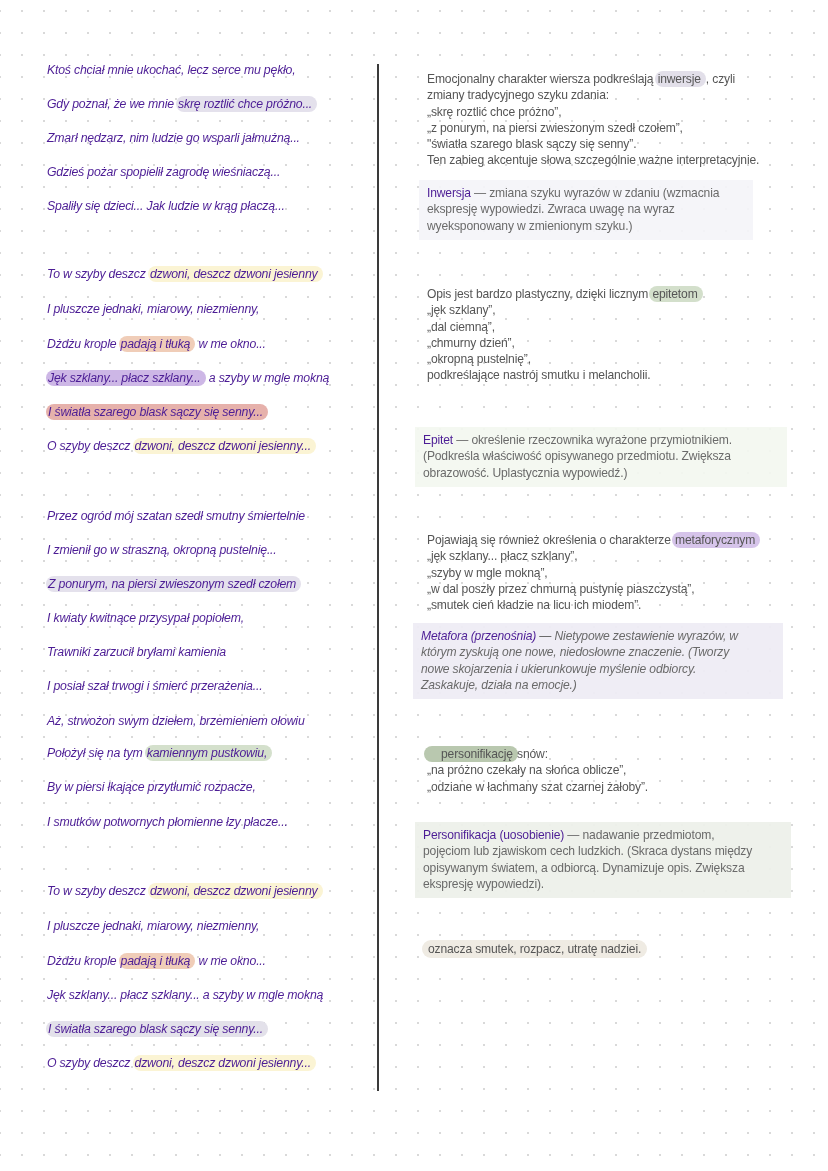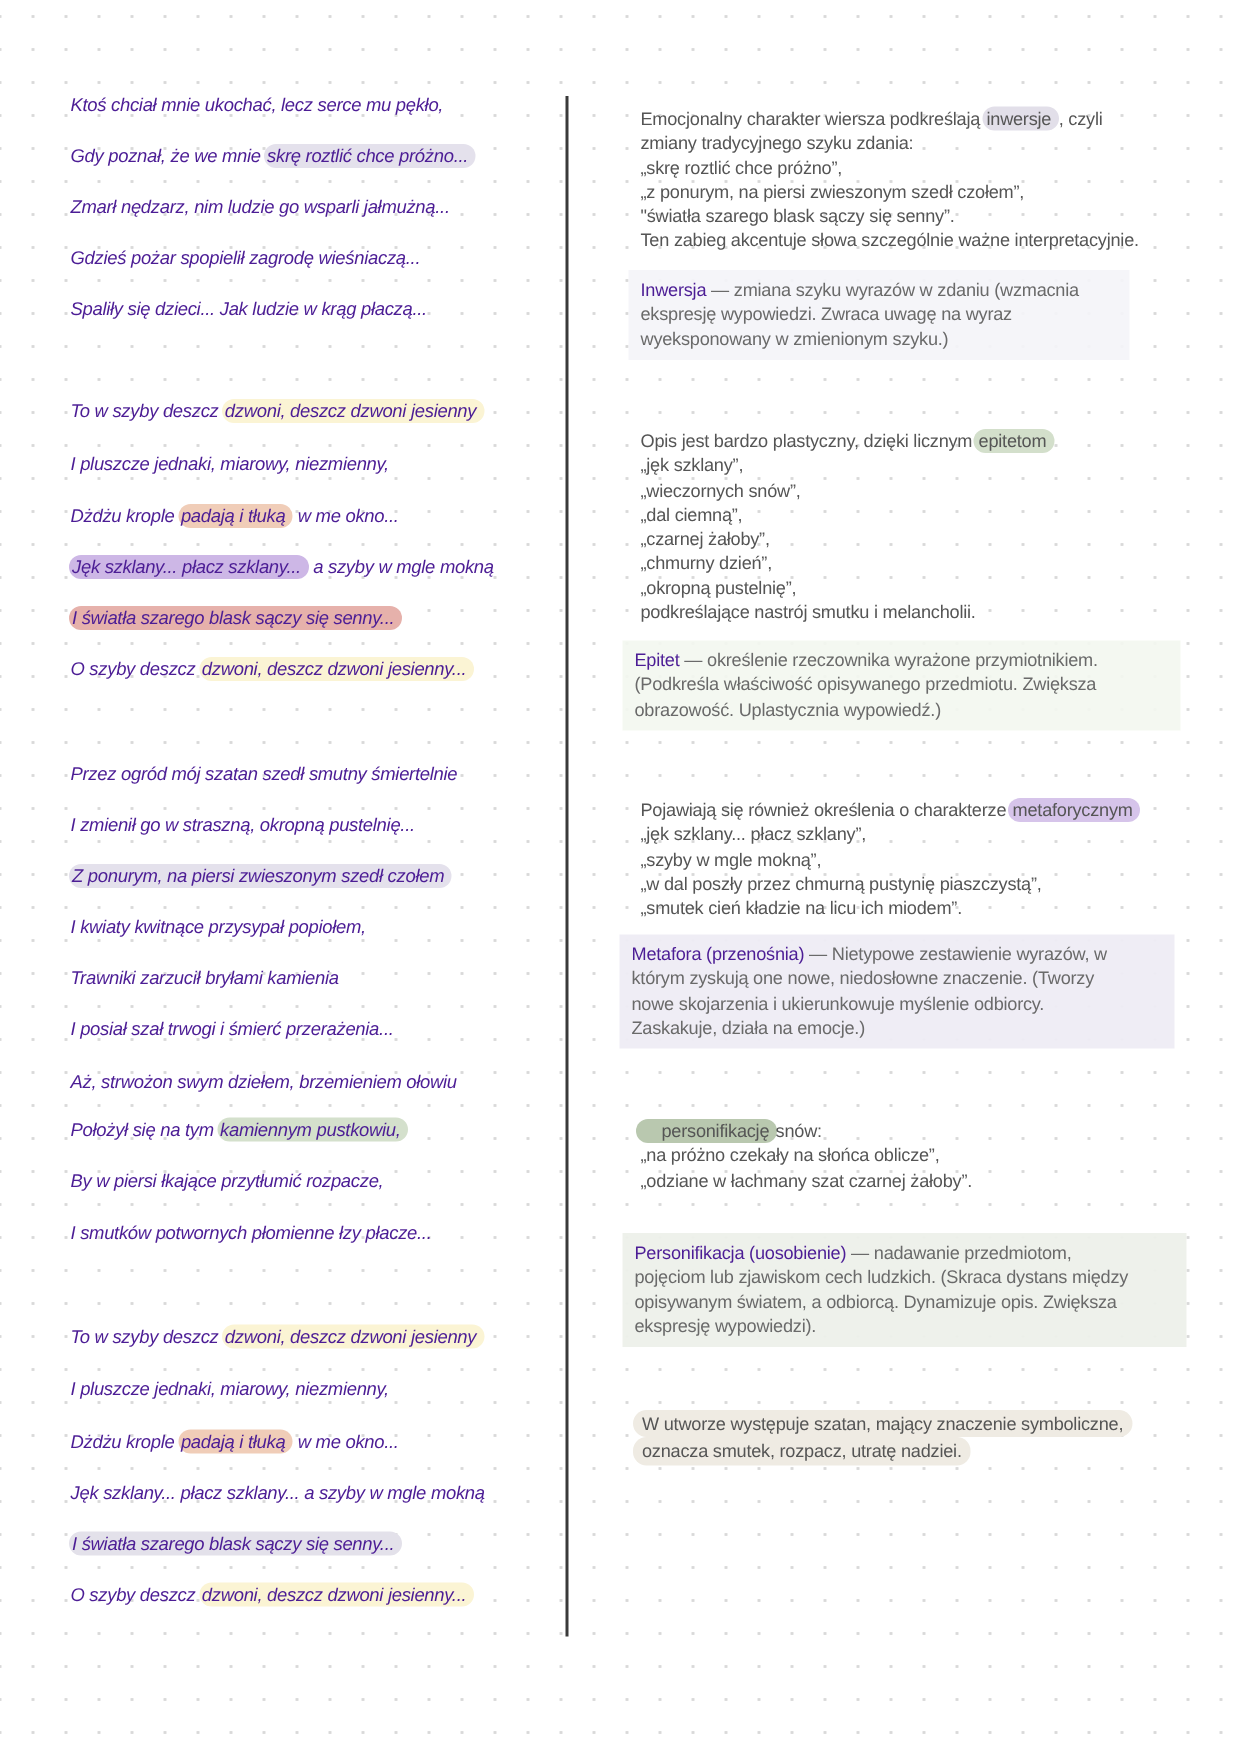--- a/index.html
+++ b/index.html
@@ -82,21 +82,21 @@
       font-size: 12.1px;
       line-height: 16.3px;
       color: #6a6a6a;
       letter-spacing: -0.15px;
     }
     .box .term {
       color: #4c1d95;
     }
     .box-inw { left: 419px; top: 180px; width: 318px; background: rgba(244,244,248,0.9); }
     .box-epi { left: 415px; top: 427px; width: 356px; background: rgba(243,247,240,0.9); }
-    .box-met { left: 413px; top: 623px; width: 354px; background: rgba(238,236,244,0.95); }
+    .box-met { left: 413px; top: 623px; width: 354px; background: rgba(238,236,244,0.95); font-style: italic; }
     .box-per { left: 415px; top: 822px; width: 360px; background: rgba(237,240,234,0.95); }
     .box-sym {
       position: absolute;
       left: 422px;
       top: 940px;
       font-size: 12.1px;
       line-height: 16.3px;
       color: #555555;
       letter-spacing: -0.15px;
     }
@@ -154,23 +154,21 @@
     <div>zmiany tradycyjnego szyku zdania:</div>
     <div>„skrę roztlić chce próżno”,</div>
     <div>„z ponurym, na piersi zwieszonym szedł czołem”,</div>
     <div>"światła szarego blask sączy się senny”.</div>
     <div>Ten zabieg akcentuje słowa szczególnie ważne interpretacyjnie.</div>
   </div>
 
   <div class="para" style="top:286px">
     <div><span>Opis jest bardzo plastyczny, dzięki licznym </span><span class="inline-hl" style="background:#d3dfcb">epitetom</span></div>
     <div>„jęk szklany”,</div>
-    <div>„wieczornych snów”,</div>
     <div>„dal ciemną”,</div>
-    <div>„czarnej żałoby”,</div>
     <div>„chmurny dzień”,</div>
     <div>„okropną pustelnię”,</div>
     <div>podkreślające nastrój smutku i melancholii.</div>
   </div>
 
   <div class="para" style="top:532px">
     <div><span>Pojawiają się również określenia o charakterze </span><span class="inline-hl" style="background:#d6c4ea">metaforycznym</span></div>
     <div>„jęk szklany... płacz szklany”,</div>
     <div>„szyby w mgle mokną”,</div>
     <div>„w dal poszły przez chmurną pustynię piaszczystą”,</div>
@@ -204,15 +202,14 @@
 </div>
 
 <div class="box box-per">
   <div><span class="term">Personifikacja (uosobienie)</span><span> — nadawanie przedmiotom,</span></div>
   <div>pojęciom lub zjawiskom cech ludzkich. (Skraca dystans między</div>
   <div>opisywanym światem, a odbiorcą. Dynamizuje opis. Zwiększa</div>
   <div>ekspresję wypowiedzi).</div>
 </div>
 
 <div class="box-sym">
-  <div><span class="ln">W utworze występuje szatan, mający znaczenie symboliczne,</span></div>
   <div><span class="ln">oznacza smutek, rozpacz, utratę nadziei.</span></div>
 </div>
 
 </body></html>

